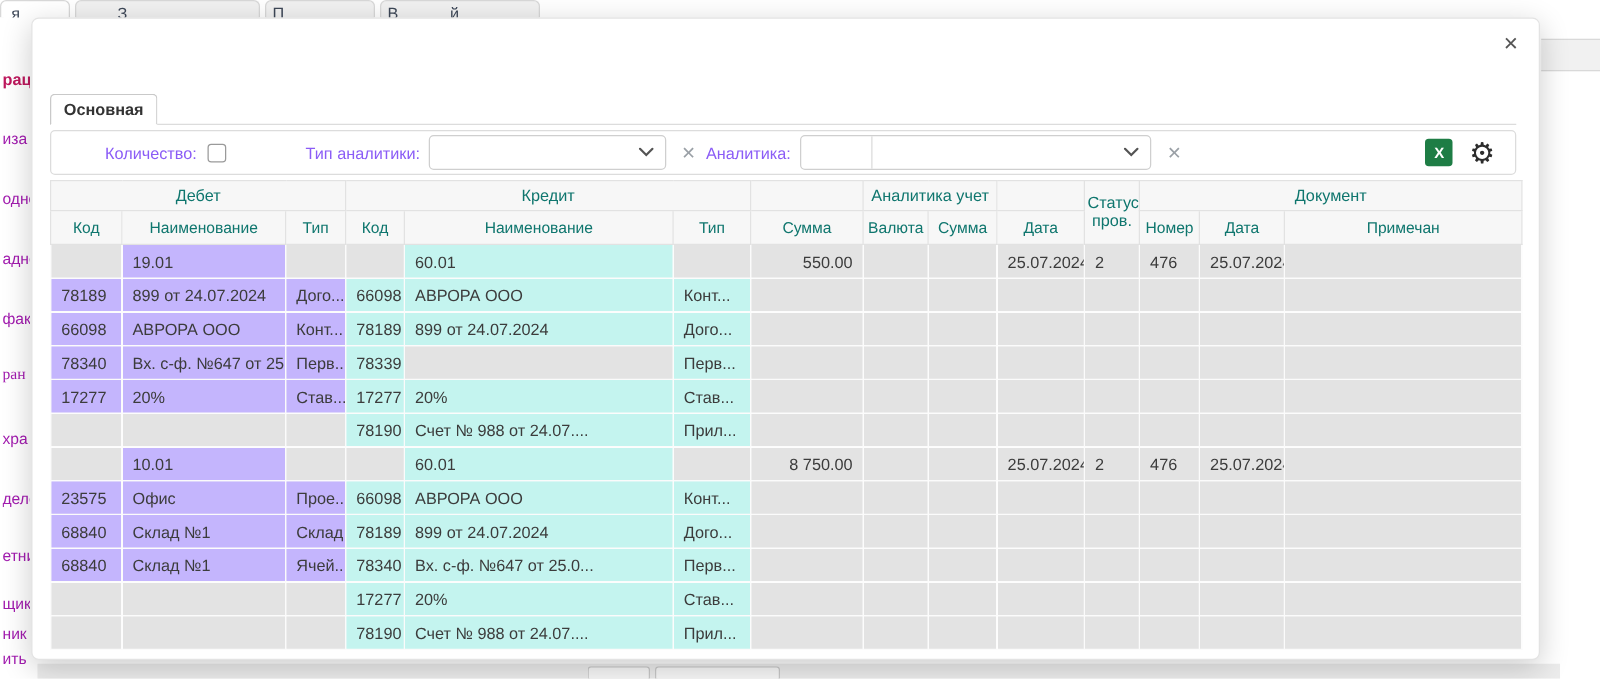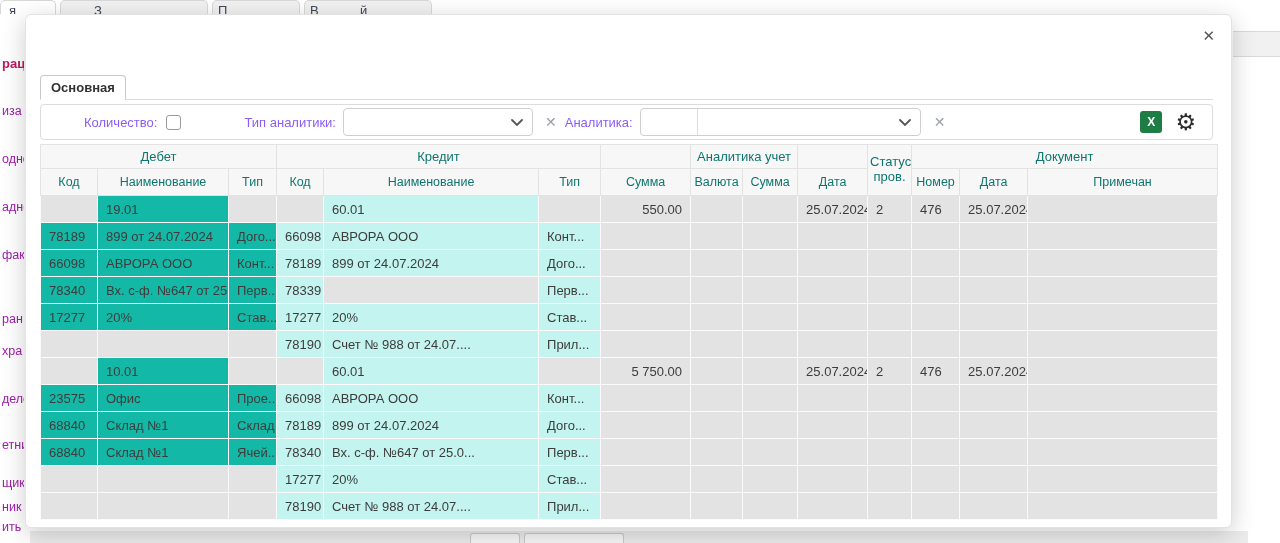--- a/index.html
+++ b/index.html
@@ -52,21 +52,21 @@
   
   .tbl-wrap { position:absolute; left:14px; top:129px; }
   table { border-collapse:collapse; table-layout:fixed; width:1177px; font-size:13px; }
   thead th { background:#f7f7f7; color:#0f766e; font-weight:400; border:1px solid #e2e2e2;
     padding:0 2px; white-space:nowrap; overflow:hidden; }
   tr.grp th { height:24px; font-size:13px; }
   tr.colh th { height:27px; font-size:12.5px; }
   th.status-th { font-size:12.3px; line-height:1.15; }
   tbody td { height:27px; background:#e3e3e3; border:1px solid #fbfbfb; padding:0 8px;
     color:#3c3c3c; white-space:nowrap; overflow:hidden; }
-  td.bg-y { background:#14b8a6; }
+  td.bg-y { background:#c4b5fd; }
   td.bg-c { background:#c4f4ef; }
   td.c6, td.c8 { text-align:right; }
 </style>
 </head>
 <body>
 
 <div>
   <div class="bg-tab active" style="left:0;width:56px">
     <span class="tl" style="left:8px">я</span>
   </div>
@@ -81,21 +81,21 @@
         <span class="tl" style="left: 5px;">В</span>
         <span class="tl" style="left: 55px;">й</span>
       </div>
     </div>
   <div>
       <span class="frag b" style="top: 56px;">рац</span>
       <span class="frag" style="top: 104px;">иза</span>
       <span class="frag" style="top: 152px;">одно</span>
       <span class="frag" style="top: 200px;">адно</span>
       <span class="frag" style="top: 248px;">фак</span>
-      <span class="frag" style="top: 312px;">ран</span>
+      <span class="frag" style="top: 292px; font-family: Liberation Serif, serif;">ран</span>
       <span class="frag" style="top: 344px;">хра</span>
       <span class="frag" style="top: 392px;">деле</span>
       <span class="frag" style="top: 438px;">етни</span>
       <span class="frag" style="top: 476px; text-align: right;">щик</span>
       <span class="frag" style="top: 500px;">ник</span>
       <span class="frag" style="top: 520px;">ить</span>
     </div>
   <div class="bg-right-panel"></div>
   <div class="bg-bottom-strip"></div>
   <div class="bg-bottom-box" style="left:470px;width:50px"></div>
@@ -282,21 +282,21 @@
             <td class="c12"></td>
             <td class="c13"></td>
           </tr>
           <tr>
             <td class="c0"></td>
             <td class="c1 bg-y">10.01</td>
             <td class="c2"></td>
             <td class="c3"></td>
             <td class="c4 bg-c">60.01</td>
             <td class="c5"></td>
-            <td class="c6">5 750.00</td>
+            <td class="c6">8 750.00</td>
             <td class="c7"></td>
             <td class="c8"></td>
             <td class="c9">25.07.2024</td>
             <td class="c10">2</td>
             <td class="c11">476</td>
             <td class="c12">25.07.2024</td>
             <td class="c13"></td>
           </tr>
           <tr>
             <td class="c0 bg-y">23575</td>

